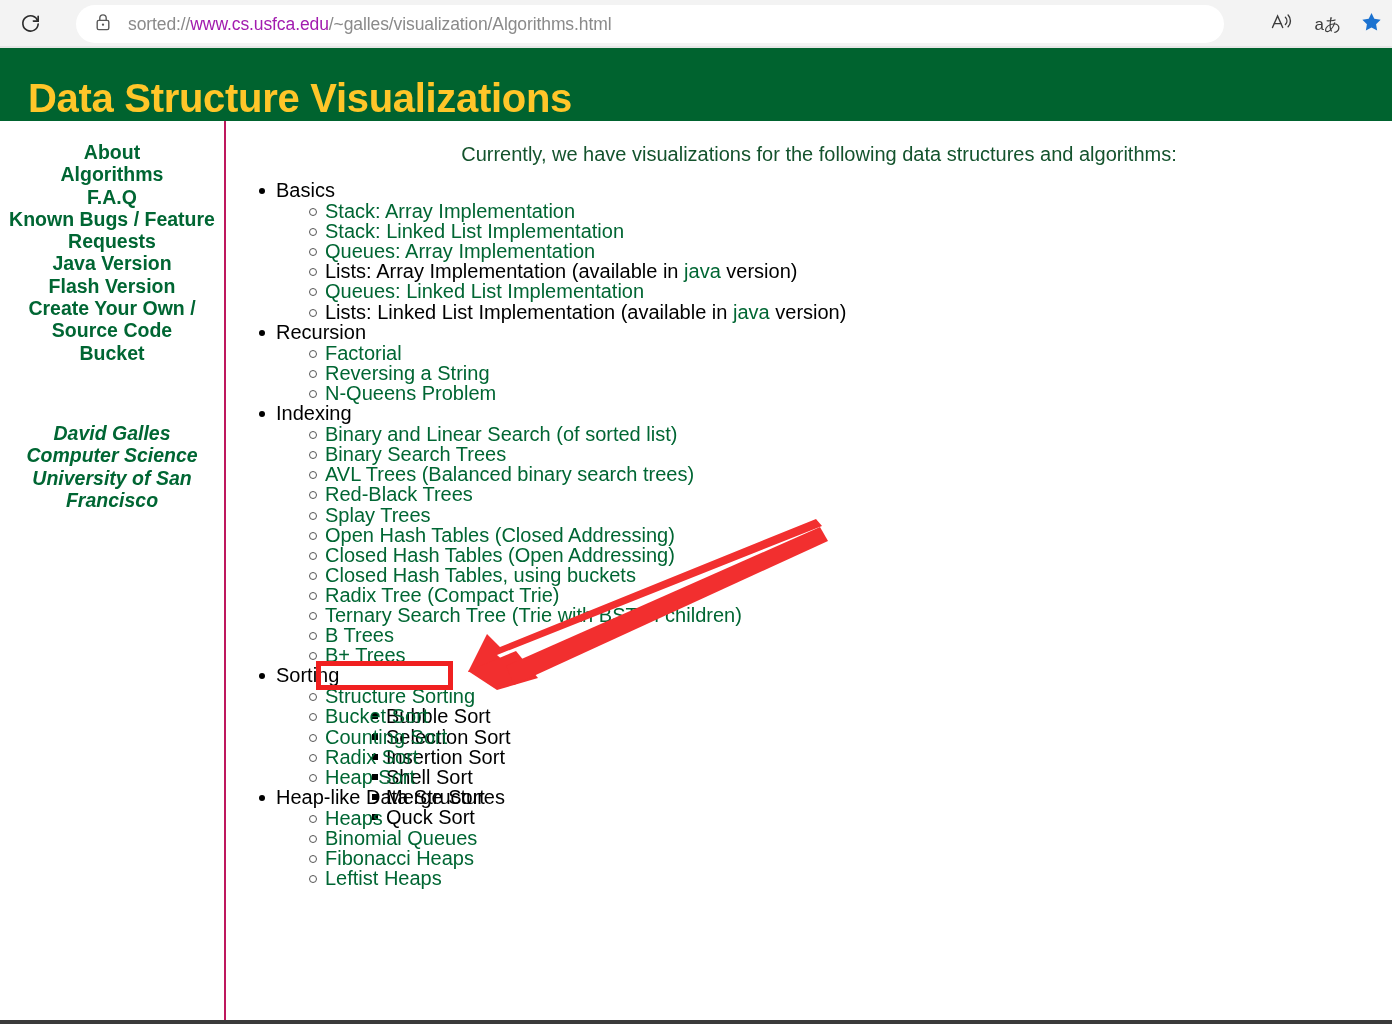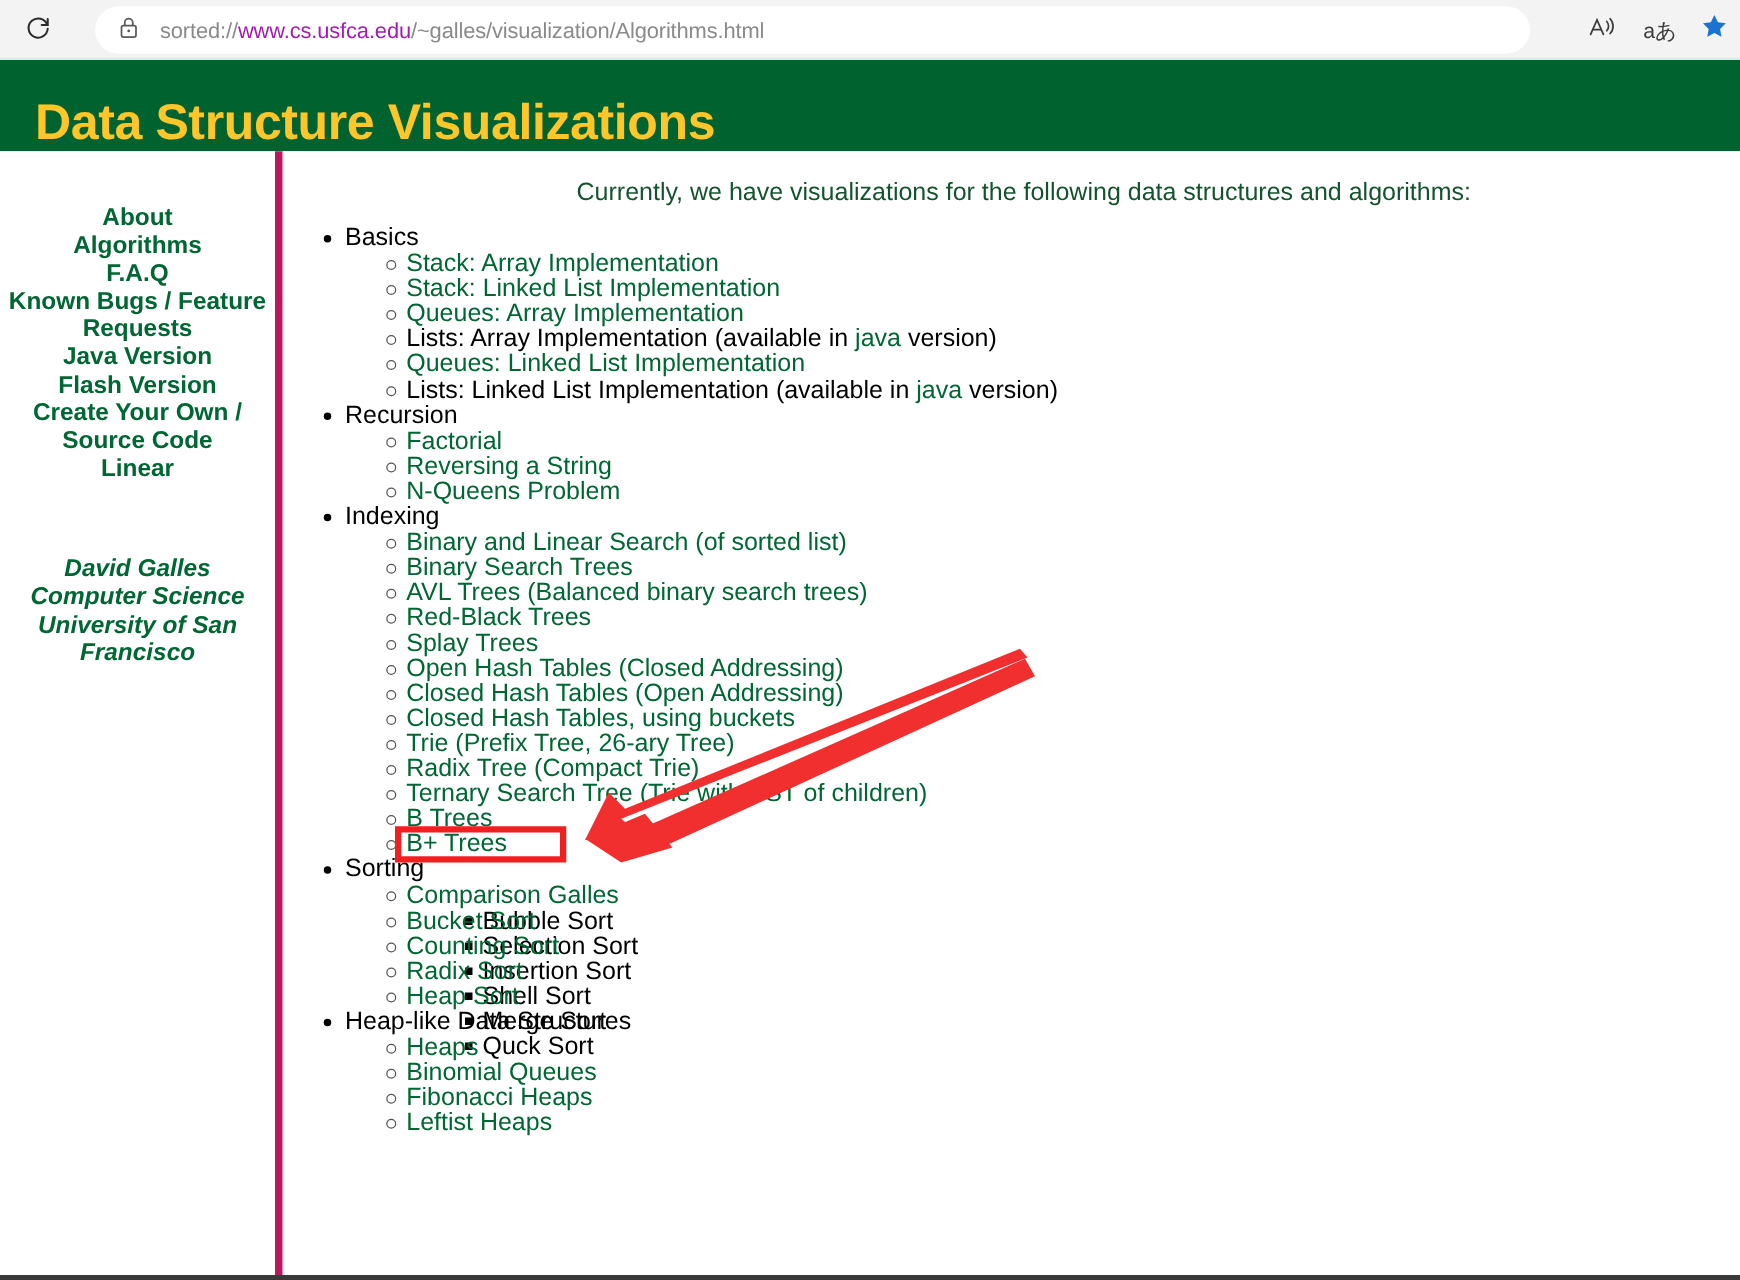--- a/index.html
+++ b/index.html
@@ -67,23 +67,23 @@
     letter-spacing:-0.3px;
   }
 
   
   #page-body{
     position:absolute; left:0; top:121px; width:1392px; height:900px;
     background:#ffffff;
   }
   #sidebar{
     position:absolute; left:0; top:0; width:226px; height:900px;
-    border-right:6px solid #be185d;
+    border-right:2px solid #be185d;
     text-align:center;
-    padding-top:42px;
+    padding-top:20px;
   }
   #sidebar a{
     display:block;
     color:#006633;
     font-size:19.5px; font-weight:bold;
     line-height:22.3px;
     text-decoration:none;
     cursor:pointer;
   }
   #sidebar-affil{
@@ -210,21 +210,21 @@
 <div id="page-body">
 
   <div id="sidebar">
     <a>About</a>
     <a>Algorithms</a>
     <a>F.A.Q</a>
     <a>Known Bugs / Feature Requests</a>
     <a>Java Version</a>
     <a>Flash Version</a>
     <a>Create Your Own / Source Code</a>
-    <a>Linear</a>
+    <a>Bucket</a>
     <div id="sidebar-affil">David Galles Computer Science University of San Francisco</div>
   </div>
 
   <div id="content">
     <p id="intro">Currently, we have visualizations for the following data structures and algorithms:</p>
     <ul class="lvl1" id="outline">
         <li><span class="cat">Basics</span><ul class="lvl2">
             <li><a class="lnk">Stack: Array Implementation</a></li>
             <li><a class="lnk">Stack: Linked List Implementation</a></li>
             <li><a class="lnk">Queues: Array Implementation</a></li>
@@ -239,28 +239,27 @@
           </ul></li>
         <li><span class="cat">Indexing</span><ul class="lvl2">
             <li><a class="lnk">Binary and Linear Search (of sorted list)</a></li>
             <li><a class="lnk">Binary Search Trees</a></li>
             <li><a class="lnk">AVL Trees (Balanced binary search trees)</a></li>
             <li><a class="lnk">Red-Black Trees</a></li>
             <li><a class="lnk">Splay Trees</a></li>
             <li><a class="lnk">Open Hash Tables (Closed Addressing)</a></li>
             <li><a class="lnk">Closed Hash Tables (Open Addressing)</a></li>
             <li><a class="lnk">Closed Hash Tables, using buckets</a></li>
-            <li><a class="lnk">Trie (Prefix Tree, 26-ary Tree)</a></li>
             <li><a class="lnk">Radix Tree (Compact Trie)</a></li>
             <li><a class="lnk">Ternary Search Tree (Trie with BST of children)</a></li>
             <li><a class="lnk">B Trees</a></li>
             <li><a class="lnk">B+ Trees</a></li>
           </ul></li>
         <li><span class="cat">Sorting</span><ul class="lvl2">
-            <li><a class="lnk">Comparison Galles</a><ul class="lvl3">
+            <li><a class="lnk">Structure Sorting</a><ul class="lvl3">
                 <li><span class="plain">Bubble Sort</span></li>
                 <li><span class="plain">Selection Sort</span></li>
                 <li><span class="plain">Insertion Sort</span></li>
                 <li><span class="plain">Shell Sort</span></li>
                 <li><span class="plain">Merge Sort</span></li>
                 <li><span class="plain">Quck Sort</span></li>
               </ul></li>
             <li><a class="lnk">Bucket Sort</a></li>
             <li><a class="lnk">Counting Sort</a></li>
             <li><a class="lnk">Radix Sort</a></li>

